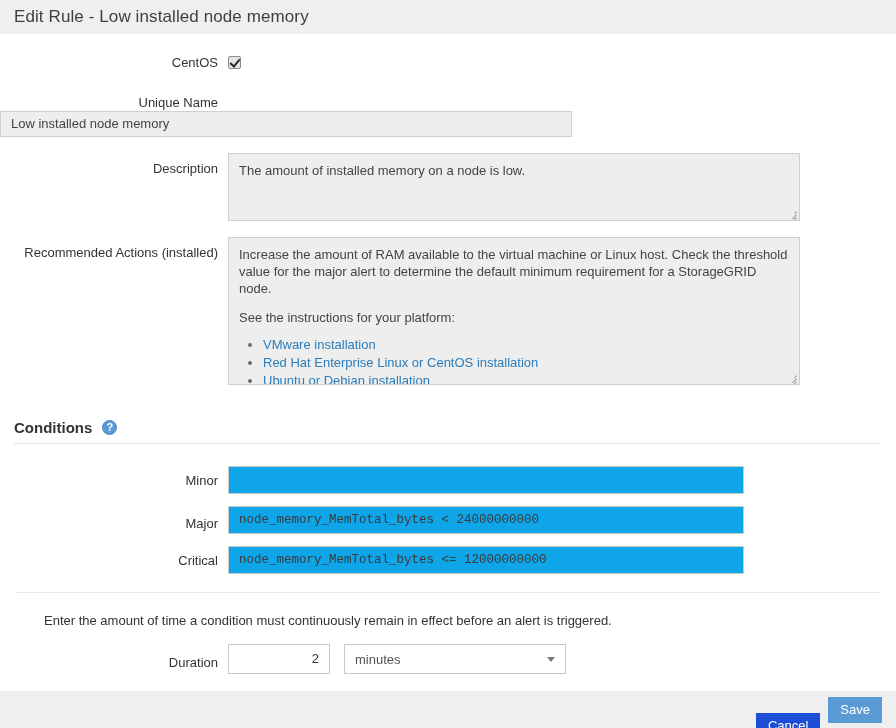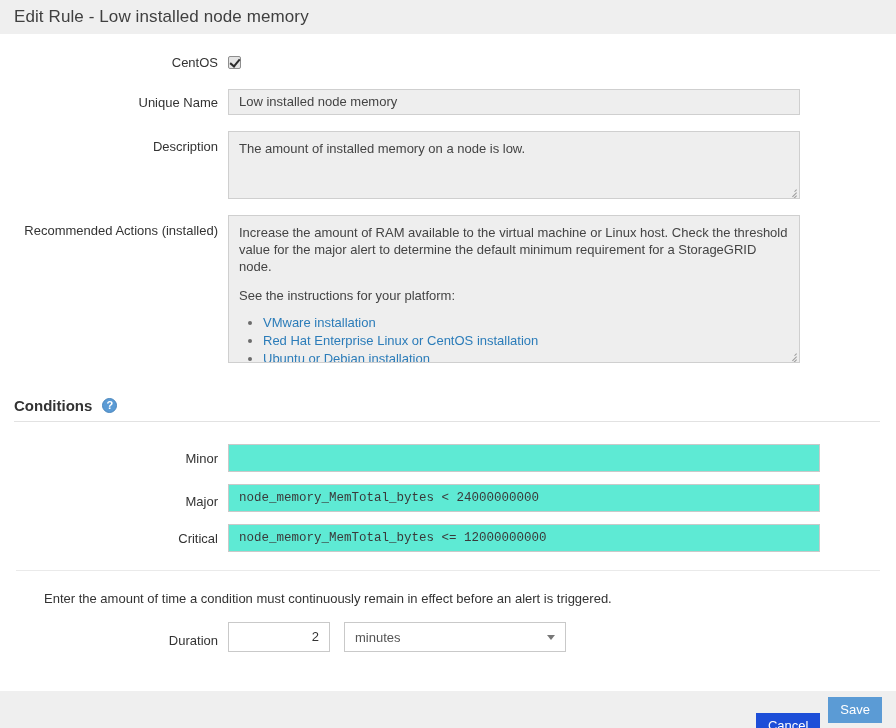--- a/index.html
+++ b/index.html
@@ -177,23 +177,23 @@
     font-size: 11px;
     font-weight: bold;
     line-height: 13px;
     text-align: center;
     cursor: pointer;
     box-sizing: border-box;
     font-family: "Liberation Sans", sans-serif;
   }
 
   .cond-input {
-    width: 592px;
+    width: 516px;
     height: 28px;
-    background: #5eead4;
+    background: #0ea5e9;
     border: 1px solid #c9c9c9;
     box-sizing: border-box;
     padding: 0 10px;
     line-height: 26px;
     font-family: "Liberation Mono", monospace;
     font-size: 12.5px;
     color: #3a3a3a;
     display: block;
     outline: none;
     white-space: nowrap;
@@ -292,21 +292,21 @@
 
 <div class="content">
 
   <div class="form-row" style="margin-top:20px;">
     <div class="form-label">CentOS</div>
     <div class="form-field">
       <span class="chk"></span>
     </div>
   </div>
 
-  <div class="form-row" style="margin-top:18px;">
+  <div class="form-row" style="margin-top:18px;flex-direction:column;">
     <div class="form-label" style="padding-top:5px;">Unique Name</div>
     <div class="form-field">
       <div class="ro-input">Low installed node memory</div>
     </div>
   </div>
 
   <div class="form-row" style="margin-top:16px;">
     <div class="form-label" style="padding-top:7px;padding-left:33px;">Description</div>
     <div class="form-field">
       <div class="ro-textarea ta-desc">

